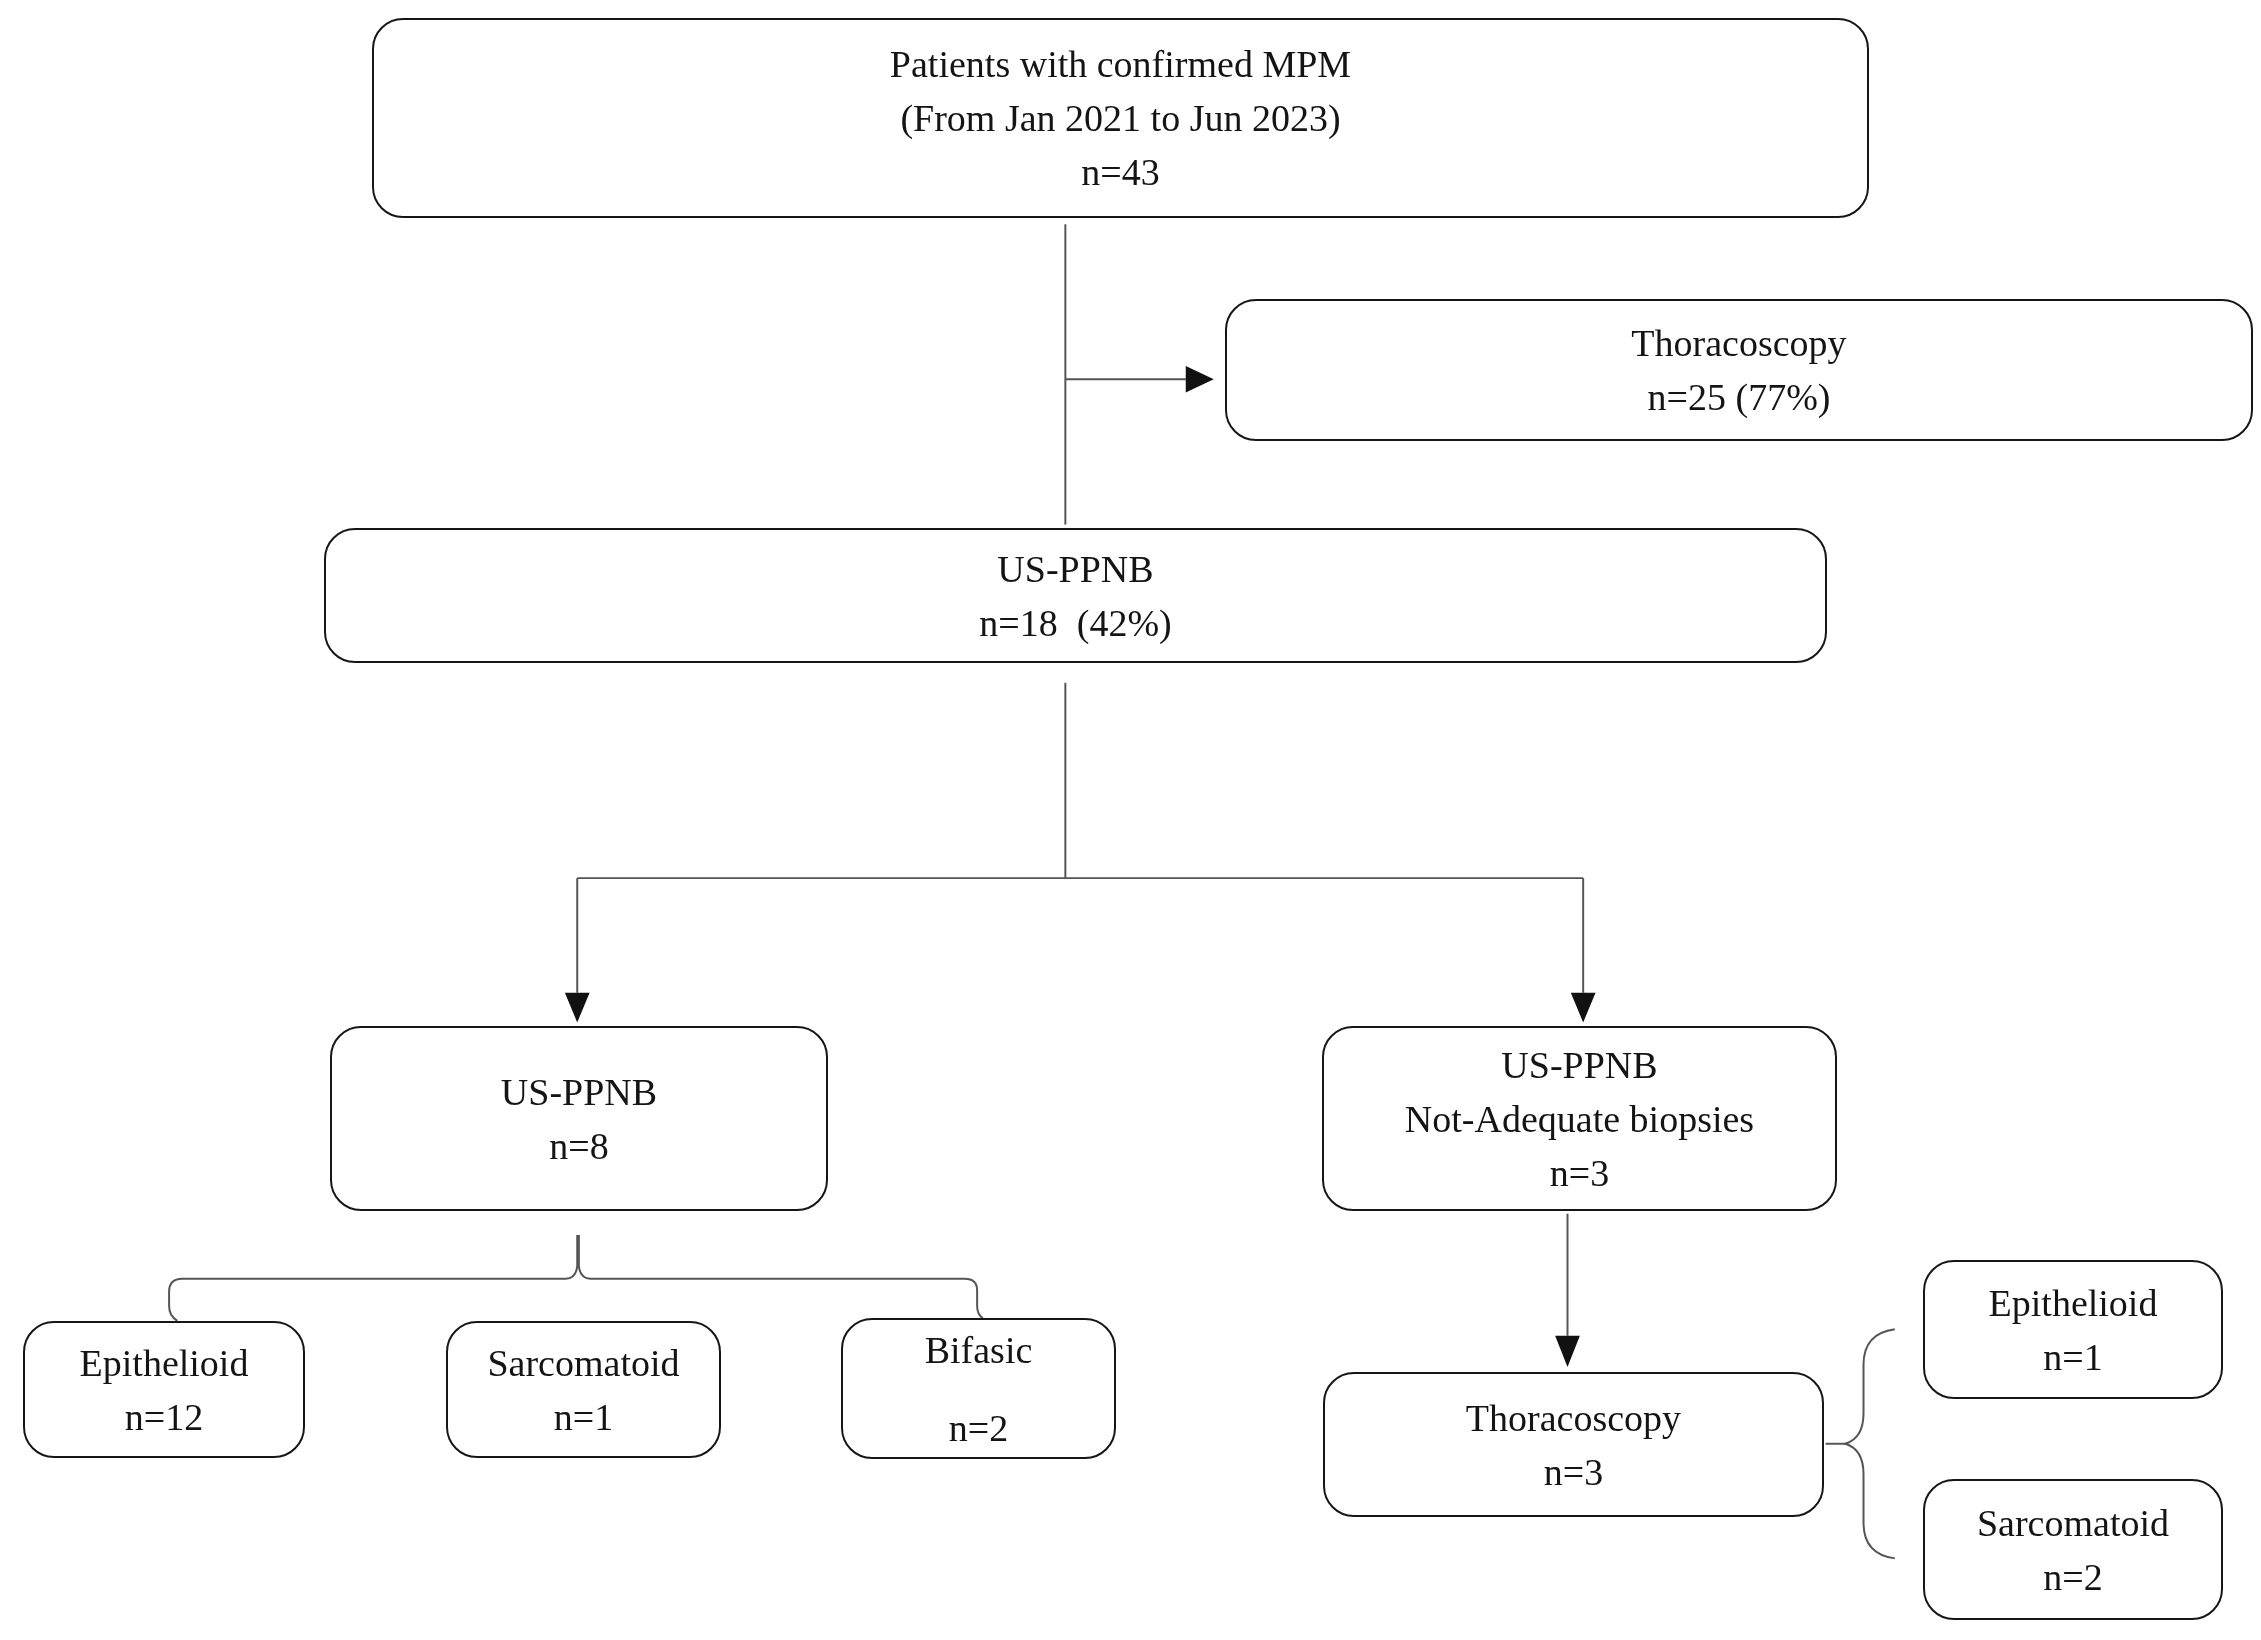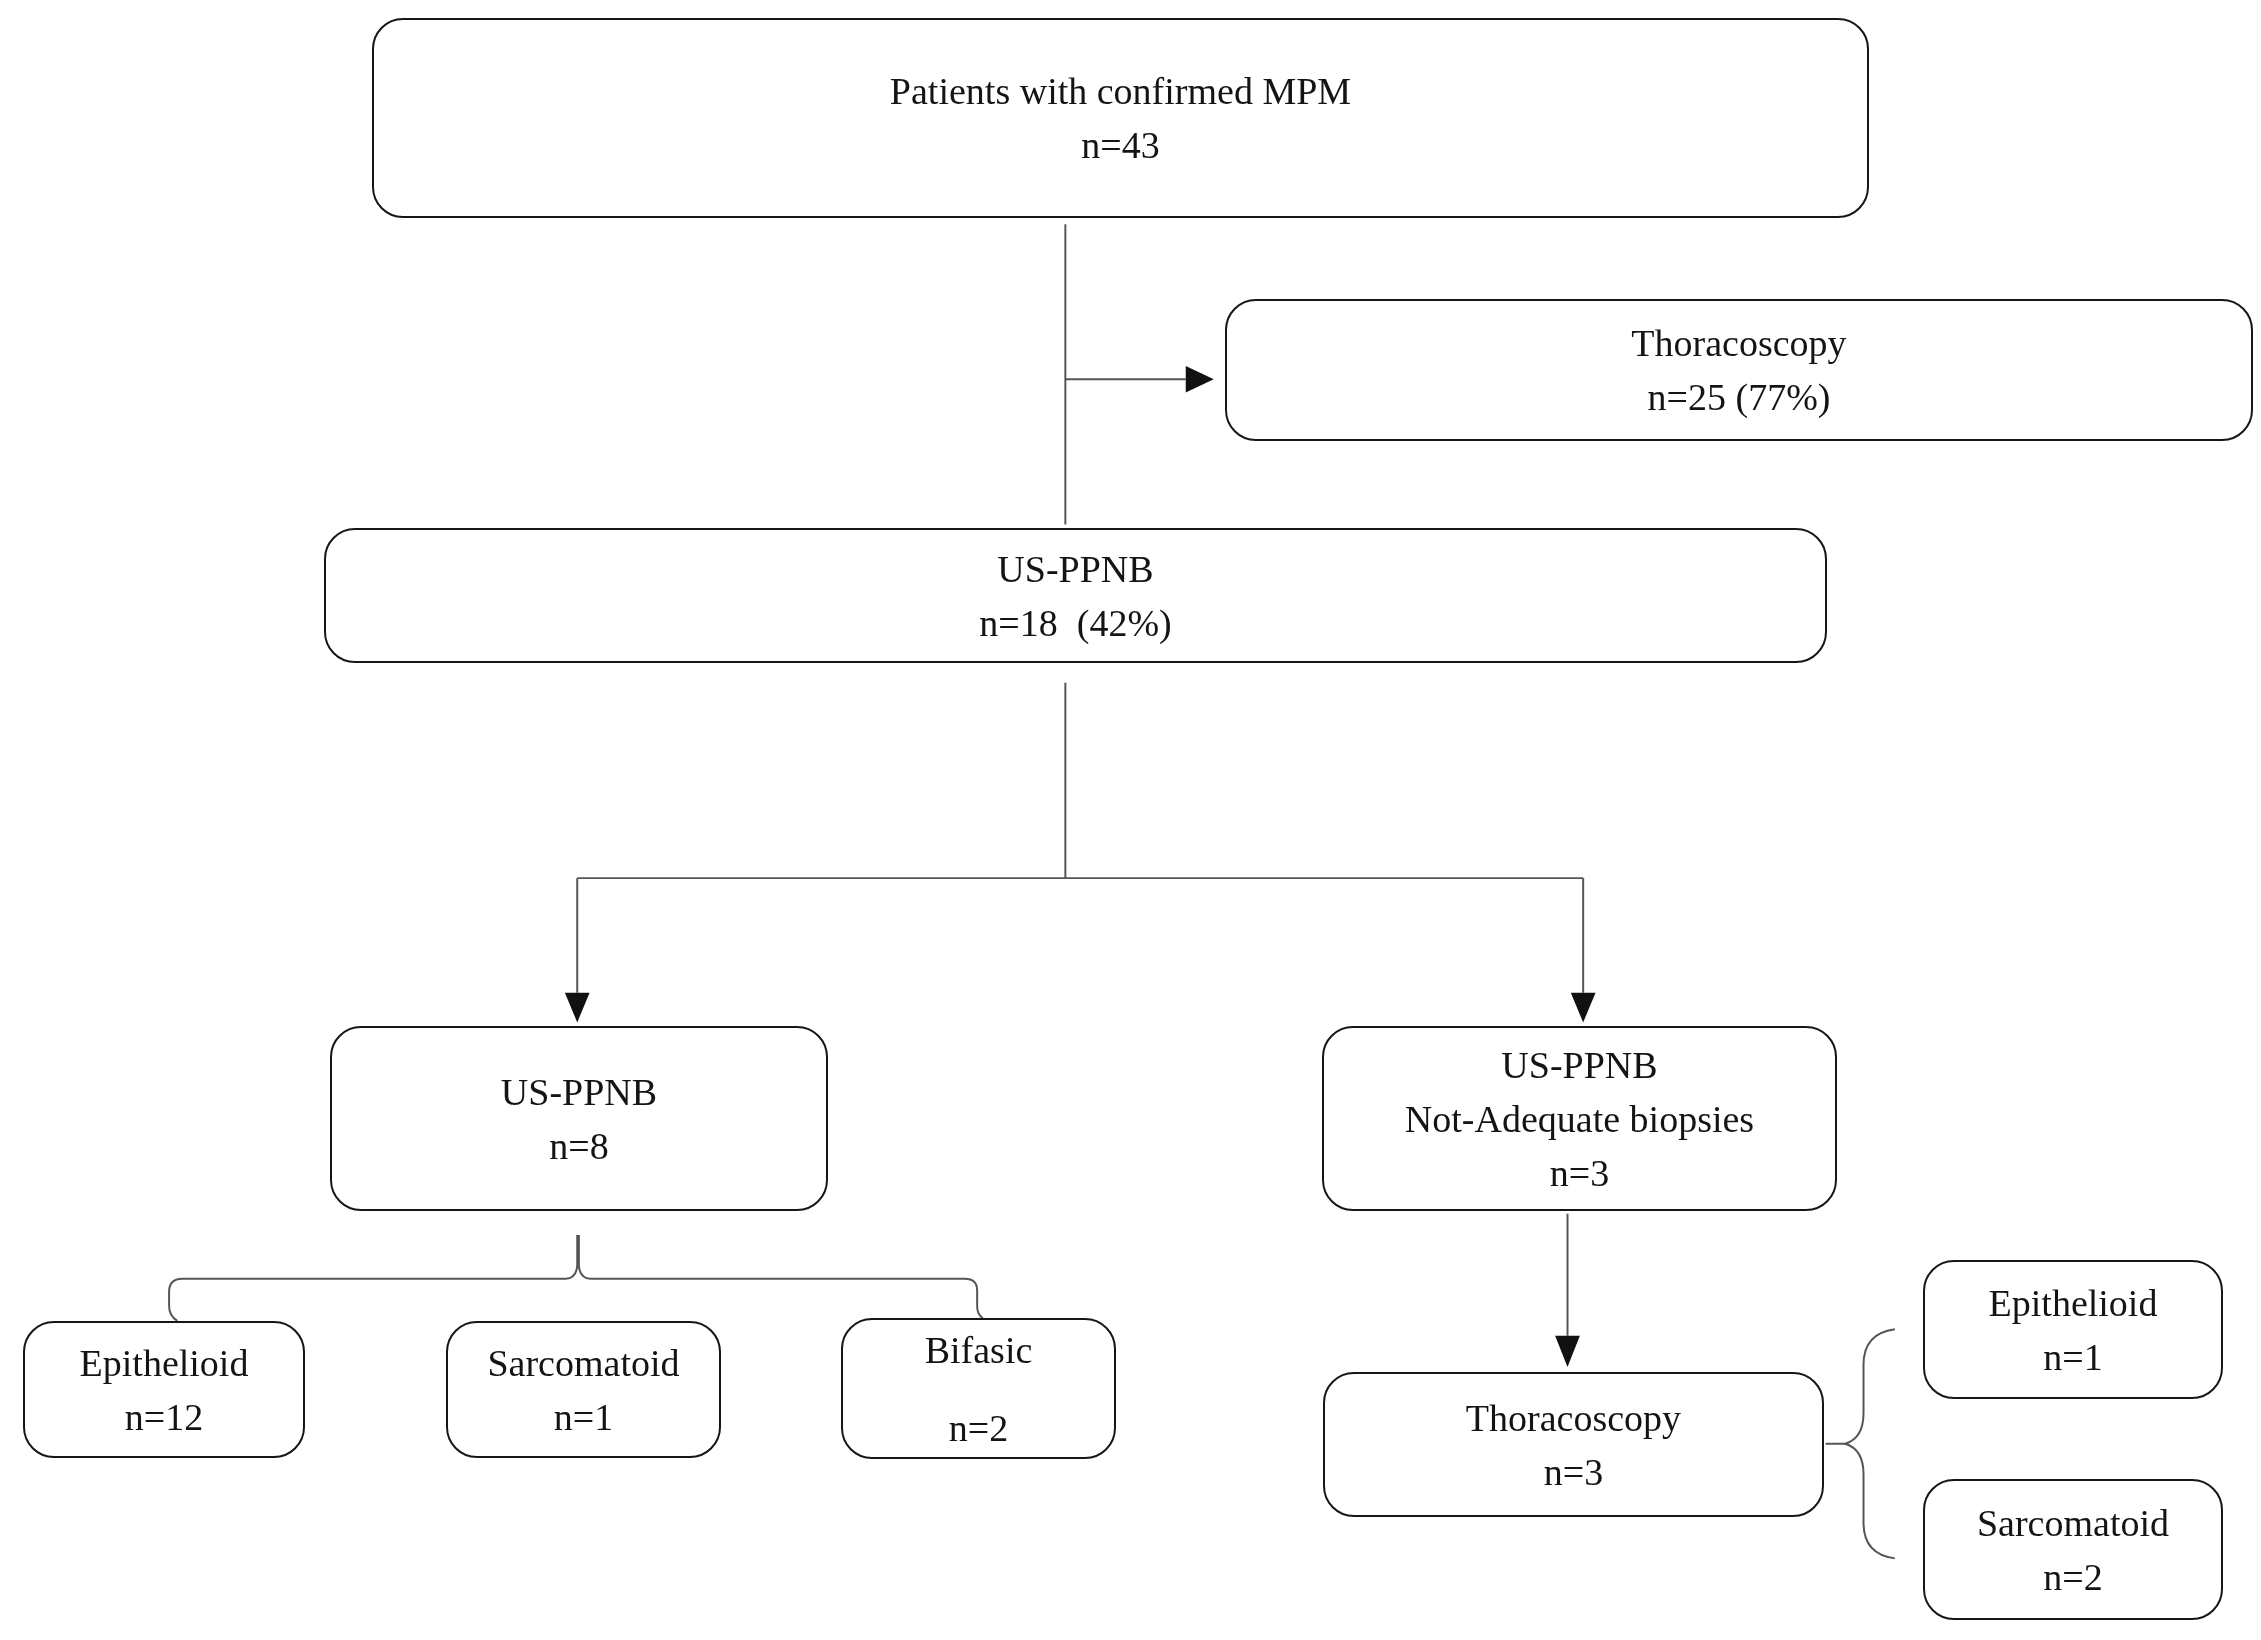--- a/index.html
+++ b/index.html
@@ -51,20 +51,21 @@
 
     <path class="wire" d="M1901 1472 L1901 1620"></path>
     <polygon class="head" points="1886,1620 1916,1620 1901,1658"></polygon>
 
     <path class="wire" d="M2214 1751 L2240 1751"></path>
     <path class="wire" d="M2298 1612 Q2260 1617 2260 1655 L2260 1714 Q2260 1744 2238 1751 Q2260 1758 2260 1788 L2260 1847 Q2260 1885 2298 1890"></path>
   </svg>
 
   <div class="node" style="left:336px;top:18px;width:1497px;height:200px;margin-left:36px;">
     <span class="ln">Patients with confirmed MPM</span>
+    <span class="ln">(From Jan 2021 to Jun 2023)</span>
     <span class="ln">n=43</span>
   </div>
 
   <div class="node" style="left:1225px;top:299px;width:1028px;height:142px;">
     <span class="ln">Thoracoscopy</span>
     <span class="ln">n=25 (77%)</span>
   </div>
 
   <div class="node" style="left:324px;top:528px;width:1503px;height:135px;">
     <span class="ln">US-PPNB</span>

